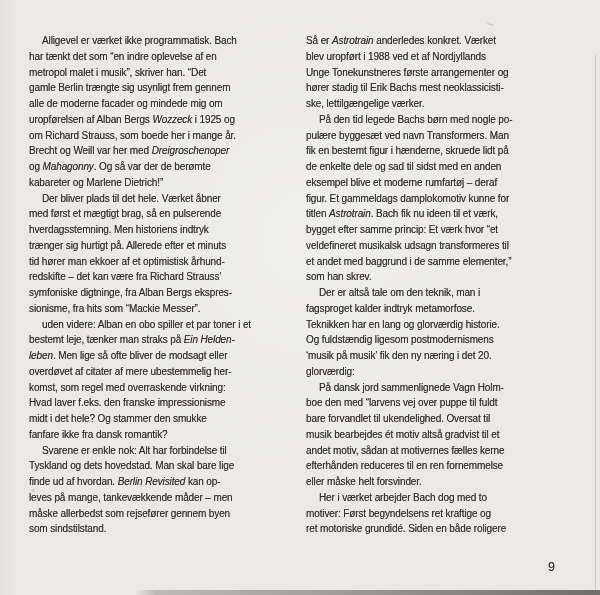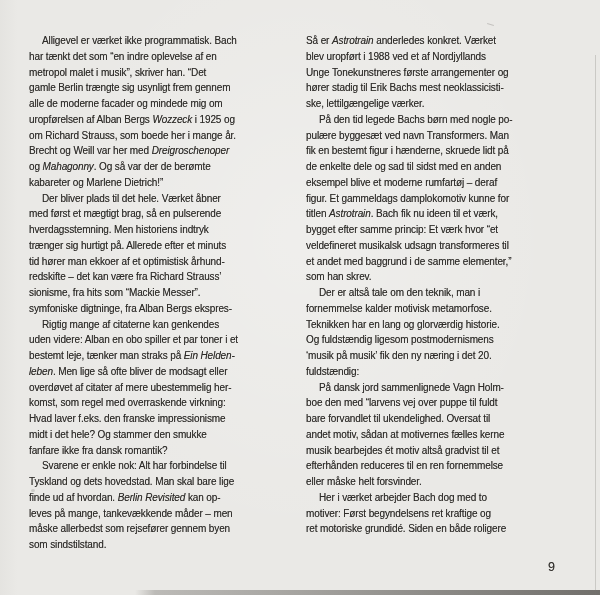--- a/index.html
+++ b/index.html
@@ -112,25 +112,24 @@
           <span class="line">og <i>Mahagonny</i>. Og så var der de berømte</span>
           <span class="line">kabareter og Marlene Dietrich!”</span>
         </p>
         <p class="para indent">
           <span class="line">Der bliver plads til det hele. Værket åbner</span>
           <span class="line">med først et mægtigt brag, så en pulserende</span>
           <span class="line">hverdagsstemning. Men historiens indtryk</span>
           <span class="line">trænger sig hurtigt på. Allerede efter et minuts</span>
           <span class="line">tid hører man ekkoer af et optimistisk århund-</span>
           <span class="line">redskifte – det kan være fra Richard Strauss’</span>
+          <span class="line">symfoniske digtninge, fra Alban Bergs ekspres-</span>
           <span class="line">sionisme, fra hits som “Mackie Messer”.</span>
-          <span class="line">symfoniske digtninge, fra Alban Bergs ekspres-</span>
         </p>
         <p class="para indent">
-          <span class="line">Rigtig mange af citaterne kan genkendes</span>
           <span class="line">uden videre: Alban en obo spiller et par toner i et</span>
           <span class="line">bestemt leje, tænker man straks på <i>Ein Helden-</i></span>
           <span class="line"><i>leben</i>. Men lige så ofte bliver de modsagt eller</span>
           <span class="line">overdøvet af citater af mere ubestemmelig her-</span>
           <span class="line">komst, som regel med overraskende virkning:</span>
           <span class="line">Hvad laver f.eks. den franske impressionisme</span>
           <span class="line">midt i det hele? Og stammer den smukke</span>
           <span class="line">fanfare ikke fra dansk romantik?</span>
         </p>
         <p class="para indent">
@@ -158,32 +157,32 @@
           <span class="line">eksempel blive et moderne rumfartøj – deraf</span>
           <span class="line">figur. Et gammeldags damplokomotiv kunne for</span>
           <span class="line">titlen <i>Astrotrain</i>. Bach fik nu ideen til et værk,</span>
           <span class="line">bygget efter samme princip: Et værk hvor “et</span>
           <span class="line">veldefineret musikalsk udsagn transformeres til</span>
           <span class="line">et andet med baggrund i de samme elementer,”</span>
           <span class="line">som han skrev.</span>
         </p>
         <p class="para indent">
           <span class="line">Der er altså tale om den teknik, man i</span>
-          <span class="line">fornemmelse kalder motivisk metamorfose.</span>
+          <span class="line">fagsproget kalder indtryk metamorfose.</span>
           <span class="line">Teknikken har en lang og glorværdig historie.</span>
           <span class="line">Og fuldstændig ligesom postmodernismens</span>
           <span class="line">‘musik på musik’ fik den ny næring i det 20.</span>
-          <span class="line">fuldstændig:</span>
+          <span class="line">glorværdig:</span>
         </p>
         <p class="para indent">
           <span class="line">På dansk jord sammenlignede Vagn Holm-</span>
           <span class="line">boe den med “larvens vej over puppe til fuldt</span>
           <span class="line">bare forvandlet til ukendelighed. Oversat til</span>
+          <span class="line">musik bearbejdes ét motiv altså gradvist til et</span>
           <span class="line">andet motiv, sådan at motivernes fælles kerne</span>
-          <span class="line">musik bearbejdes ét motiv altså gradvist til et</span>
           <span class="line">efterhånden reduceres til en ren fornemmelse</span>
           <span class="line">eller måske helt forsvinder.</span>
         </p>
         <p class="para indent">
           <span class="line">Her i værket arbejder Bach dog med to</span>
           <span class="line">motiver: Først begyndelsens ret kraftige og</span>
           <span class="line">ret motoriske grundidé. Siden en både roligere</span>
         </p>
       </div>
   </div>

